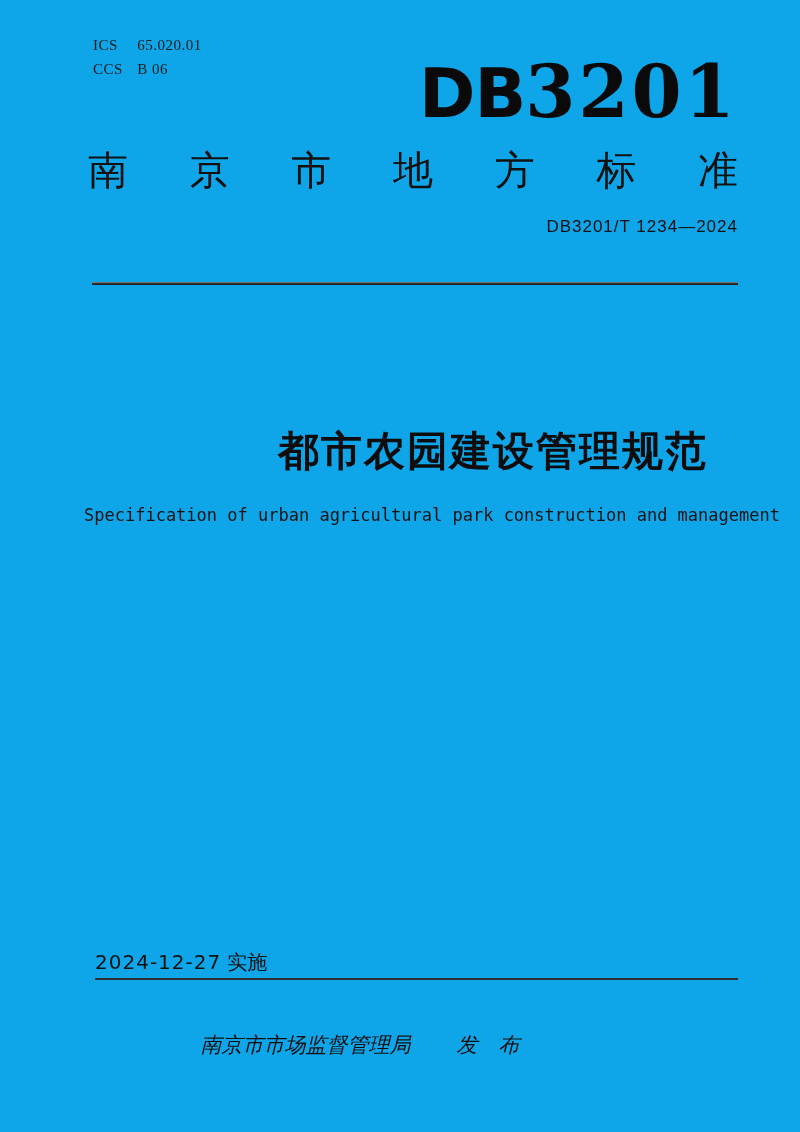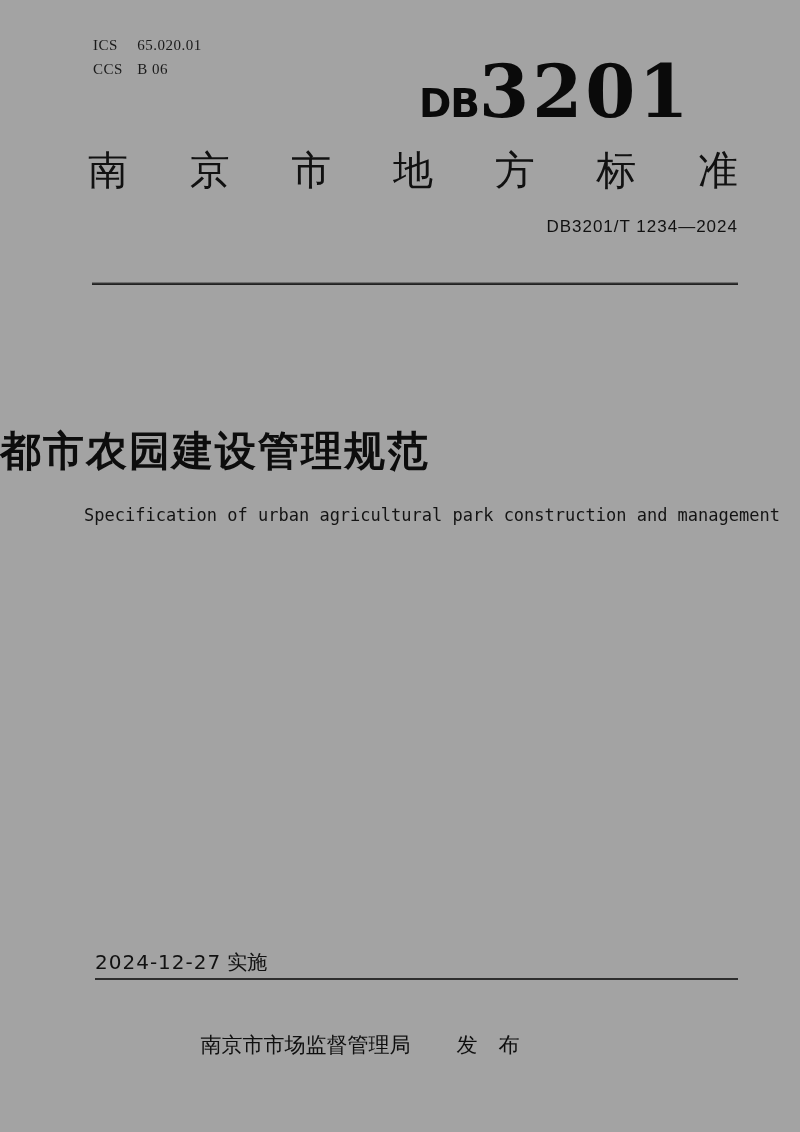--- a/index.html
+++ b/index.html
@@ -4,21 +4,21 @@
 <style>
   html, body {
     margin: 0;
     padding: 0;
     background: #ffffff;
   }
   .page {
     position: relative;
     width: 800px;
     height: 1132px;
-    background: #a3a3a3;
+    background: #0ea5e9;
     color: #161616;
     font-family: "Liberation Sans", "DejaVu Sans", sans-serif;
     overflow: hidden;
   }
 
   
   .ics-block {
     position: absolute;
     left: 93px;
     top: 33px;
@@ -38,21 +38,21 @@
     position: absolute;
     left: 419px;
     top: 60px;
     white-space: nowrap;
     line-height: 64px;
     color: #0a0a0a;
   }
   .logo .logo-prefix {
     font-family: "DejaVu Sans", sans-serif;
     font-weight: bold;
-    font-size: 39px;
+    font-size: 68px;
     letter-spacing: -1px;
   }
   .logo .logo-code {
     font-family: "DejaVu Serif", "Liberation Serif", serif;
     font-weight: bold;
     font-size: 72px;
     letter-spacing: 3px;
   }
 
   
@@ -89,21 +89,21 @@
     height: 3px;
     background: linear-gradient(to bottom, #909090 0%, #2a2a2a 55%, #1c1c1c 100%);
   }
 
   
   .doc-title {
     position: absolute;
     left: 0;
     top: 427px;
     width: 708px;
-    text-align: left;
+    text-align: right;
     font-size: 41px;
     line-height: 48px;
     font-weight: 600;
     letter-spacing: 2px;
     color: #0d0d0d;
   }
   .doc-title-en {
     position: absolute;
     left: 0;
     top: 503px;
@@ -151,20 +151,21 @@
   .publisher-row {
     position: absolute;
     left: 0;
     top: 1031px;
     width: 720px;
     text-align: center;
     font-size: 21px;
     line-height: 28px;
     color: #0f0f0f;
     white-space: nowrap;
+    font-style: italic;
   }
   .publisher-row .publish-action {
     margin-left: 40px;
   }
 </style>
 </head>
 <body>
 
 <div class="page">
 

